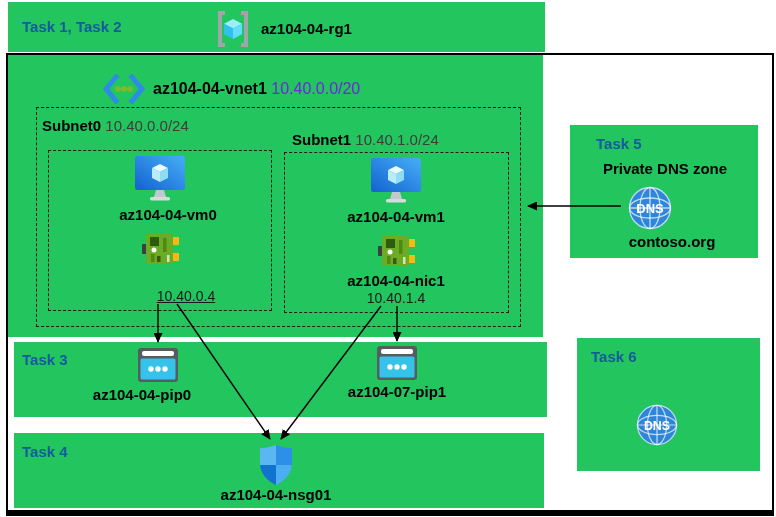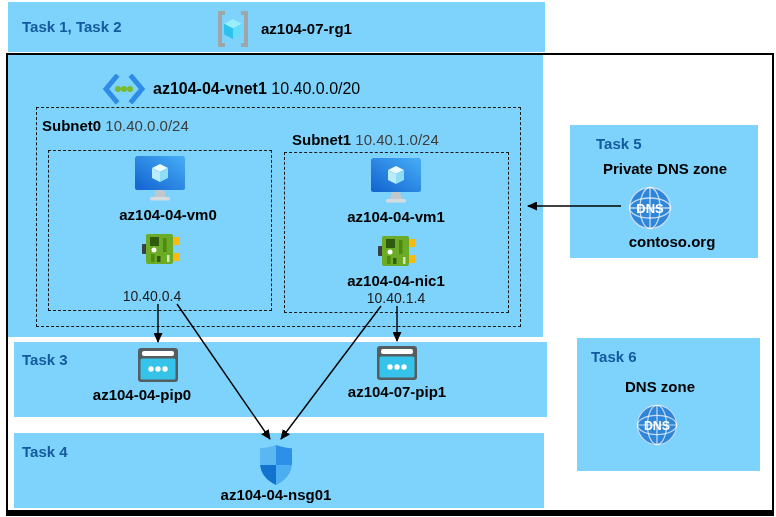--- a/index.html
+++ b/index.html
@@ -1,53 +1,53 @@
 <!DOCTYPE html>
 <html><head>
 <meta charset="utf-8">
 <style>
   html,body{margin:0;padding:0;background:#fff;}
   .canvas{
     position:relative;width:776px;height:517px;background:#fff;overflow:hidden;
     font-family:"Liberation Sans",sans-serif;color:#000;
   }
-  .panel{position:absolute;background:#7dd3fc;}
+  .panel{position:absolute;background:#22c55e;}
   .heading{font-weight:bold;font-size:15px;color:#145a9e;white-space:nowrap;}
   .reslabel{font-weight:bold;font-size:15px;color:#000;white-space:nowrap;text-align:center;}
   .iptext{font-size:14px;color:#1a1a1a;white-space:nowrap;text-align:center;}
   .abs{position:absolute;}
   .frame{
     position:absolute;left:6px;top:53px;width:768px;height:463px;
     border:2px solid #000;border-bottom-width:6px;box-sizing:border-box;background:transparent;
   }
   .dashed{position:absolute;border:1.5px dashed #1a1a1a;box-sizing:border-box;}
   .sublabel{font-size:15px;white-space:nowrap;}
   .sublabel b{font-weight:bold;}
   .sublabel .cidr{color:#3d3d3d;font-weight:normal;}
   .vnethdr{font-size:16px;white-space:nowrap;}
   .vnethdr b{font-weight:bold;}
-  .vnethdr .cidr{color:#000000;}
+  .vnethdr .cidr{color:#6d28d9;}
   svg.overlay{position:absolute;left:0;top:0;pointer-events:none;z-index:30;}
   .icon{position:absolute;z-index:10;}
 </style>
 </head>
 <body>
 
 <div class="canvas">
 
   <div class="panel" style="left:8px;top:2px;width:537px;height:50px;">
     <div class="heading abs" style="left:14px;top:16px;">Task 1, Task 2</div>
     <svg class="icon" style="left:207px;top:8px;" width="36" height="38" viewBox="0 0 36 38">
       <path d="M10,3 H5 V35 H10" fill="none" stroke="#9fa5a8" stroke-width="4"></path>
       <path d="M26,3 H31 V35 H26" fill="none" stroke="#9fa5a8" stroke-width="4"></path>
       <polygon points="18,9 27,13.8 18,18.6 9,13.8" fill="#9ceefc"></polygon>
       <polygon points="9,13.8 18,18.6 18,29 9,24.2" fill="#2fc1ee"></polygon>
       <polygon points="27,13.8 18,18.6 18,29 27,24.2" fill="#63ddfa"></polygon>
     </svg>
-    <div class="reslabel abs" style="left:253px;top:18px;">az104-07-rg1</div>
+    <div class="reslabel abs" style="left:253px;top:18px;">az104-04-rg1</div>
   </div>
 
   <div class="frame"></div>
 
   <div class="panel" style="left:8px;top:55px;width:535px;height:282px;"></div>
 
   <svg class="icon" style="left:103px;top:74px;" width="42" height="30" viewBox="0 0 42 30">
     <polyline points="13,3 3,15 13,27" fill="none" stroke="#2e8be6" stroke-width="5" stroke-linecap="square"></polyline>
     <polyline points="29,3 39,15 29,27" fill="none" stroke="#2e8be6" stroke-width="5" stroke-linecap="square"></polyline>
     <circle cx="15" cy="15" r="3" fill="#79ba2e"></circle>
@@ -86,21 +86,21 @@
     <rect x="31" y="5" width="6" height="8" fill="#f8b912"></rect>
     <rect x="31" y="21" width="6" height="8" fill="#f8b912"></rect>
     <rect x="4" y="2" width="27" height="30" rx="2" fill="#6cab25"></rect>
     <rect x="8" y="5" width="9" height="9" fill="#2f5b10"></rect>
     <rect x="21" y="6" width="3.5" height="14" fill="#4e8a12"></rect>
     <rect x="9" y="22" width="3.5" height="8" fill="#4e8a12"></rect>
     <rect x="15" y="24" width="3.5" height="6" fill="#355d10"></rect>
     <rect x="25" y="23" width="2.5" height="7" fill="#cfe6b5"></rect>
     <circle cx="12" cy="18" r="2.5" fill="#ffffff"></circle>
   </svg>
-  <div class="iptext abs" style="left:74px;top:288px;width:156px;">10.40.0.4</div>
+  <div class="iptext abs" style="left:108px;top:288px;width:156px;text-decoration:underline;">10.40.0.4</div>
 
   <div class="sublabel abs" style="left:292px;top:131px;">
     <b>Subnet1</b>
     <span class="cidr">10.40.1.0/24</span>
   </div>
   <div class="dashed" style="left:284px;top:152px;width:225px;height:161px;"></div>
   <svg class="icon" style="left:368px;top:158px;" width="56" height="46" viewBox="0 0 56 46">
     <rect x="3" y="0" width="50" height="34" rx="2.5" fill="url(#vmg0)"></rect>
     <polygon points="28,8 36,12 28,16 20,12" fill="#e9fbff"></polygon>
     <polygon points="20,12 28,16 28,26 20,22" fill="#b9ecfa"></polygon>
@@ -177,21 +177,20 @@
       <line x1="22" y1="1.5" x2="22" y2="42.5"></line>
       <line x1="1.5" y1="22" x2="42.5" y2="22"></line>
     </g>
     <text x="22" y="27" text-anchor="middle" font-family="Liberation Sans,sans-serif" font-size="13" font-weight="bold" fill="#ffffff">DNS</text>
   </svg>
   <div class="reslabel abs" style="left:594px;top:233px;width:156px;">contoso.org</div>
 
   <div class="panel" style="left:577px;top:338px;width:183px;height:133px;">
     <div class="heading abs" style="left:14px;top:10px;">Task 6</div>
   </div>
-  <div class="reslabel abs" style="left:582px;top:378px;width:156px;">DNS zone</div>
   <svg class="icon" style="left:636px;top:404px;" width="42" height="42" viewBox="0 0 44 44">
     <circle cx="22" cy="22" r="21" fill="#2f86d8"></circle>
     <g fill="none" stroke="rgba(255,255,255,0.7)" stroke-width="1.3">
       <ellipse cx="22" cy="22" rx="20.5" ry="20.5"></ellipse>
       <ellipse cx="22" cy="22" rx="10" ry="20.5"></ellipse>
       <ellipse cx="22" cy="22" rx="20.5" ry="10"></ellipse>
       <line x1="22" y1="1.5" x2="22" y2="42.5"></line>
       <line x1="1.5" y1="22" x2="42.5" y2="22"></line>
     </g>
     <text x="22" y="27" text-anchor="middle" font-family="Liberation Sans,sans-serif" font-size="13" font-weight="bold" fill="#ffffff">DNS</text>

